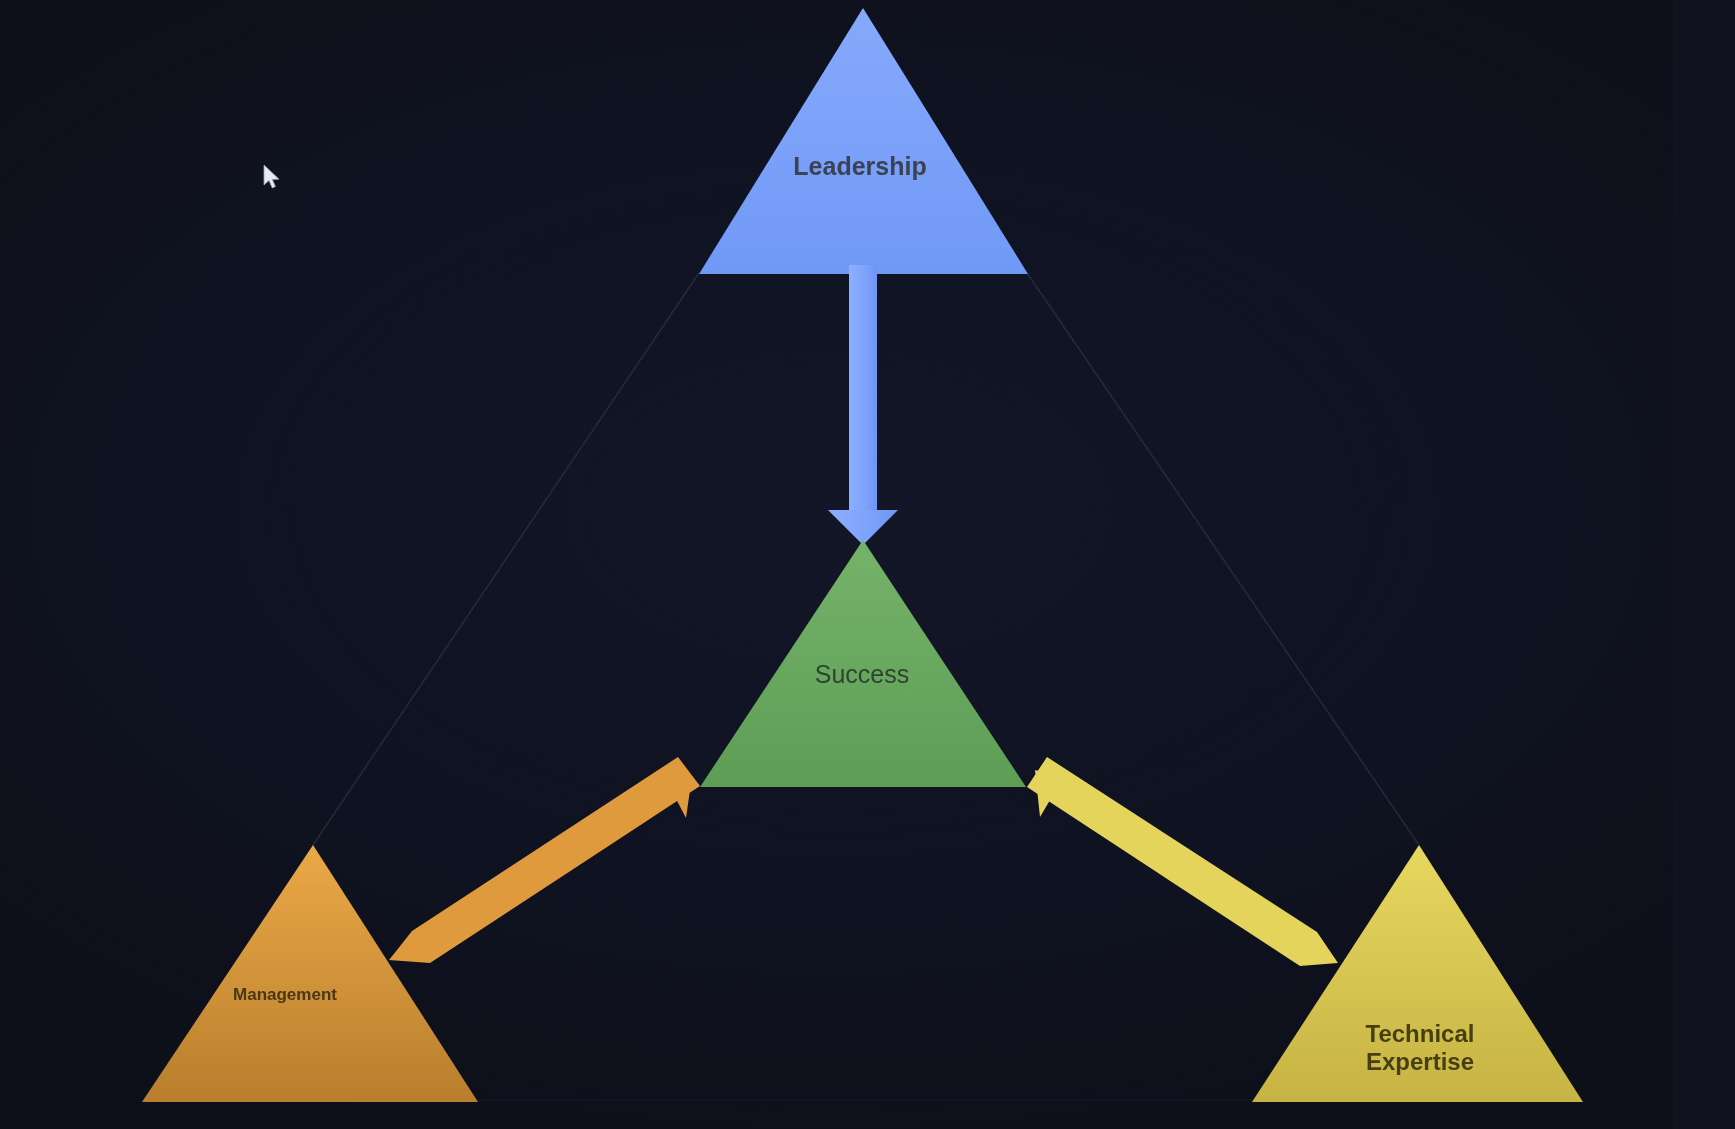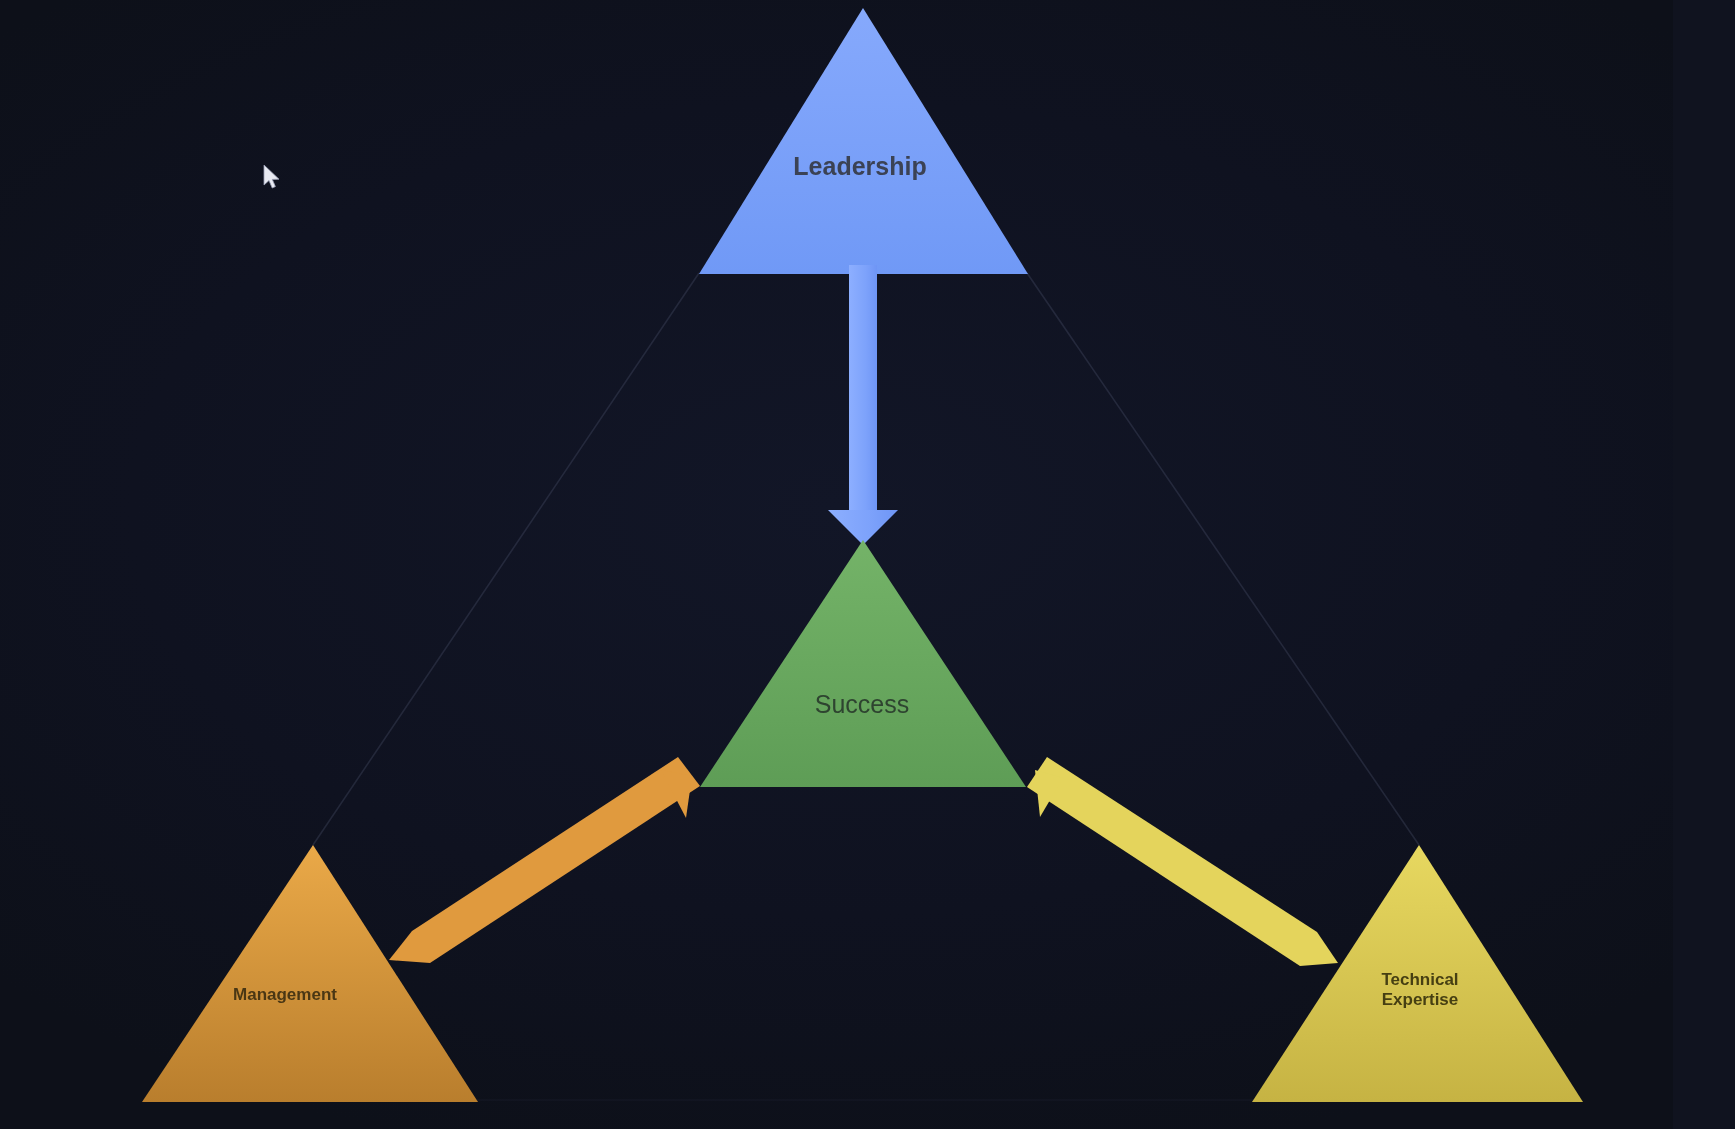--- a/index.html
+++ b/index.html
@@ -50,37 +50,36 @@
     color: #3b4254;
   }
 
   #label-success {
     left: 742px;
     top: 660px;
     width: 240px;
     font-size: 25px;
     font-weight: normal;
     color: #2e4430;
-    margin-top: 30px;
   }
 
   #label-management {
     left: 190px;
     top: 985px;
     width: 190px;
     font-size: 17px;
     font-weight: bold;
     color: #4a3714;
   }
 
   #label-technical {
     left: 1320px;
-    top: 970px;
+    top: 1020px;
     width: 200px;
-    font-size: 17px;
+    font-size: 24px;
     font-weight: bold;
     color: #463f12;
   }
 
   #cursor {
     position: absolute;
     left: 262px;
     top: 164px;
     width: 22px;
     height: 28px;

